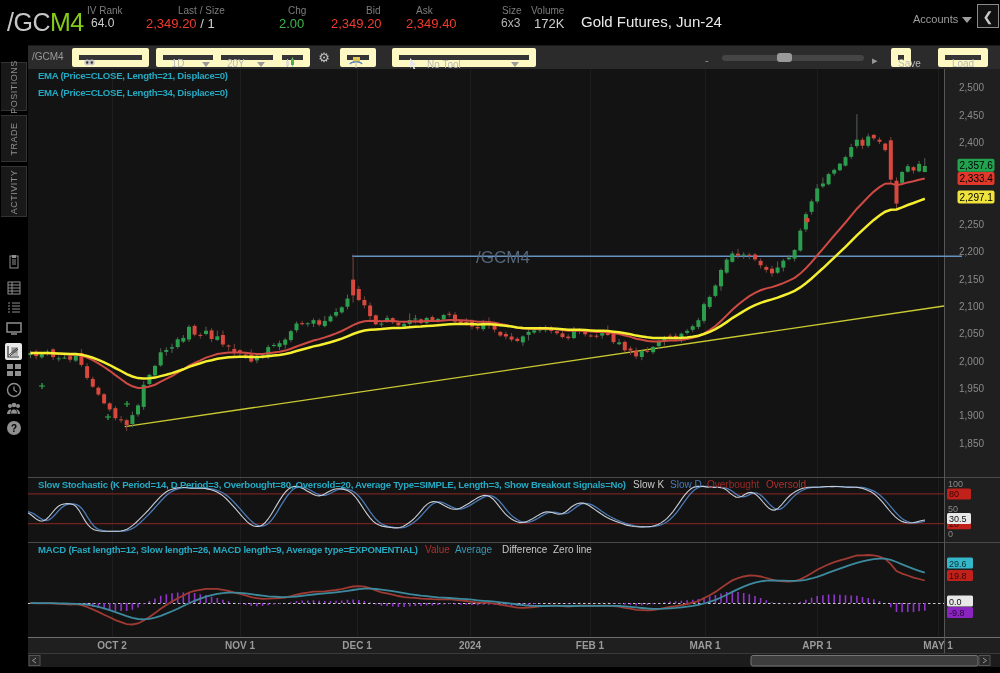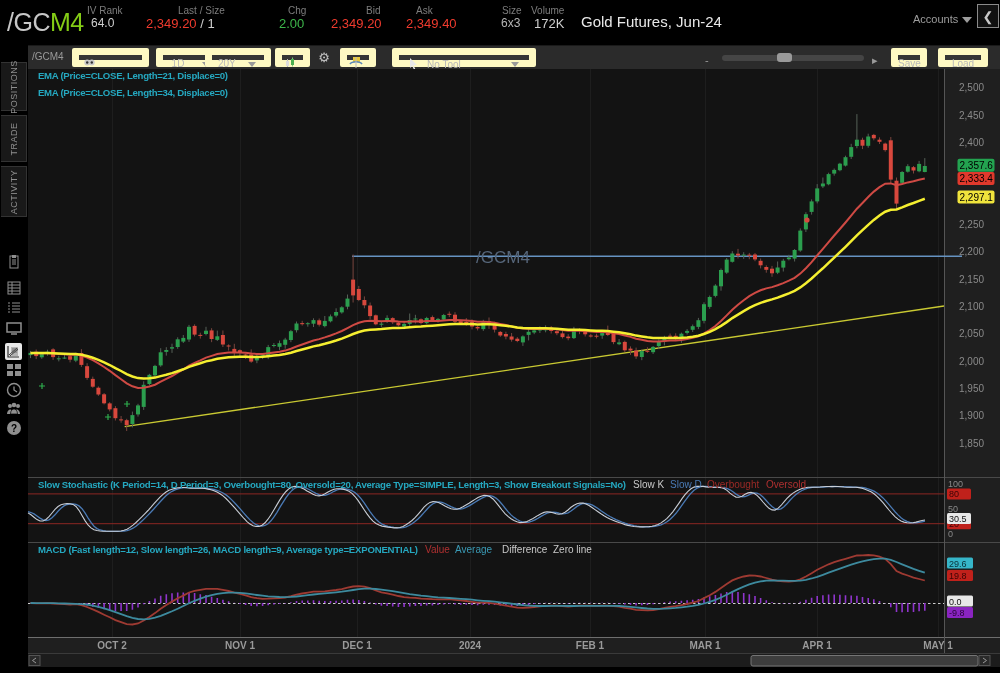--- a/index.html
+++ b/index.html
@@ -57,21 +57,21 @@
     <div class="abs" style="left:4px;top:5px;color:#9a9a9a;font-size:10px;">/GCM4</div>
     <div class="tbtn" style="left:44px;width:77px;">
       <svg width="13" height="11" viewBox="0 0 13 11" style="vertical-align:-1px;margin-left:4px;">
           <circle cx="4.2" cy="5.5" r="2.9" fill="#c9c9c9"></circle>
           <circle cx="8.8" cy="5.5" r="2.9" fill="#c9c9c9"></circle>
           <circle cx="4.2" cy="5.5" r="1.2" fill="#333"></circle>
           <circle cx="8.8" cy="5.5" r="1.2" fill="#333"></circle>
         </svg>
       <span style="margin-left:3px;">Indicators</span></div>
     <div class="tbtn" style="left:128px;width:64px;text-align:center;"><span style="margin-left:6px;">1D</span><span class="caret" style="margin-left:18px;"></span></div>
-    <div class="tbtn" style="left:177px;width:66px;"><span style="margin-left:6px;">20Y</span><span class="caret" style="margin-left:12px;"></span></div>
+    <div class="tbtn" style="left:186px;width:66px;"><span style="margin-left:6px;">20Y</span><span class="caret" style="margin-left:12px;"></span></div>
     <div class="tbtn" style="left:247px;width:35px;">
       <svg width="14" height="12" viewBox="0 0 14 12" style="vertical-align:-2px;margin-left:3px;">
           <path d="M2.5 2v8" stroke="#bbb" stroke-width="1"></path>
           <rect x="1" y="4" width="3" height="5" fill="#ddd"></rect>
           <path d="M7.5 0.5v9" stroke="#7ec87e" stroke-width="1"></path>
           <rect x="6" y="2" width="3" height="6" fill="#4caf50"></rect>
         </svg>
       <span class="caret" style="margin-left:2px;"></span></div>
     <div class="abs" style="left:287px;top:3px;width:18px;height:18px;color:#c0c0c0;font-size:13px;text-align:center;line-height:18px;">⚙</div>
     <div class="tbtn" style="left:312px;width:36px;">
@@ -86,21 +86,21 @@
           <path d="M2 0 L9 7 L5.5 7.3 L7.5 11.5 L6 12 L4.3 7.8 L2 10 Z" fill="#e8e8e8"></path>
         </svg>
       <span style="position:absolute;left:28px;top:1px;">No Tool</span>
         <span class="caret" style="position:absolute;right:10px;top:7px;"></span>
       </div>
 
     <div class="abs" style="left:677px;top:8px;color:#9a9a9a;font-size:11px;">-</div>
     <div class="abs" style="left:694px;top:9px;width:142px;height:6px;background:#454545;border-radius:3px;"></div>
     <div class="abs" style="left:749px;top:7px;width:15px;height:9px;background:#9a9a9a;border-radius:3px;"></div>
     <div class="abs" style="left:844px;top:8px;color:#9a9a9a;font-size:11px;">▸</div>
-    <div class="tbtn" style="left:863px;width:36px;text-align:center;">Save</div>
+    <div class="tbtn" style="left:863px;width:20px;text-align:center;">Save</div>
     <div class="tbtn" style="left:910px;width:50px;text-align:center;">Load</div>
   </div>
 
   <div id="sidebar">
     <div class="stab" style="top:17px;height:49px;">
         <span>POSITIONS</span>
       </div>
     <div class="stab" style="top:70px;height:47px;">
         <span>TRADE</span>
       </div>

